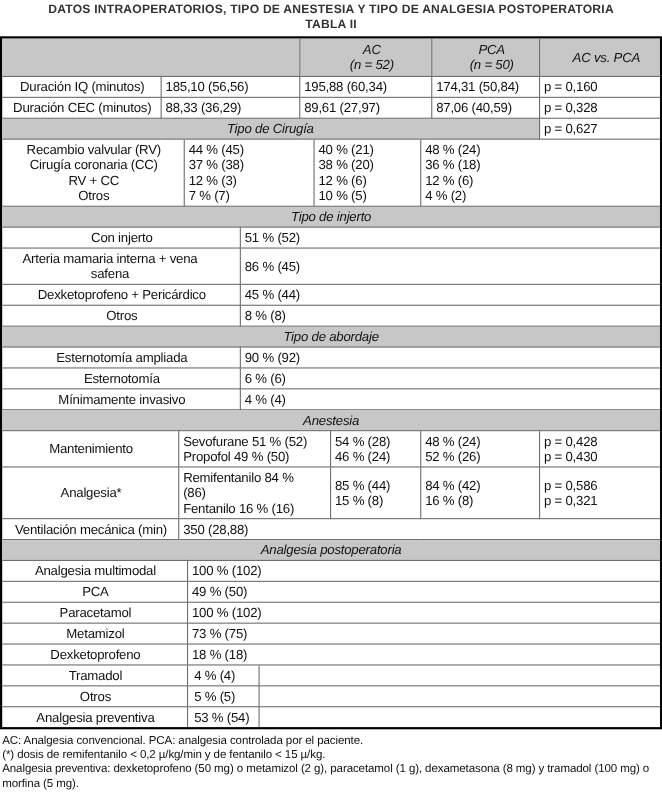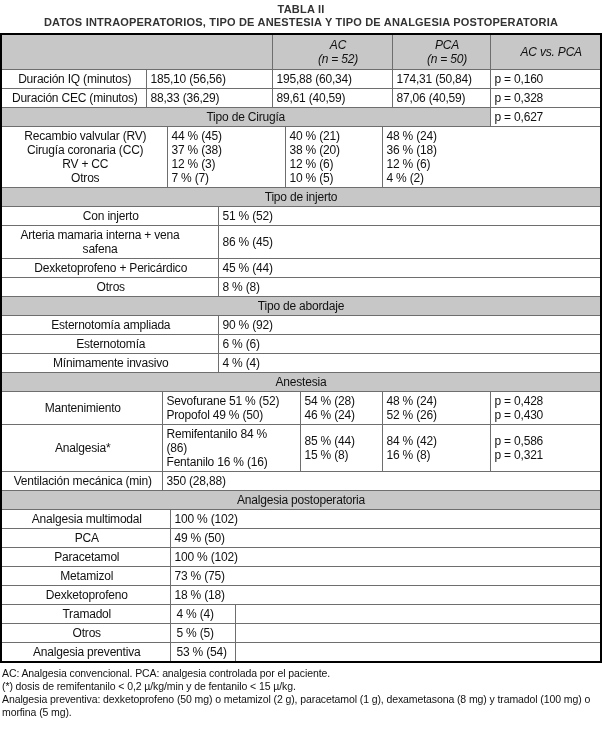--- a/index.html
+++ b/index.html
@@ -13,43 +13,43 @@
   .page{width:602px;padding-top:3px;}
   .caption{text-align:center;font-weight:bold;font-size:11px;line-height:13px;color:#333;letter-spacing:.2px;margin-bottom:4px;}
   .tbl{width:602px;border:2px solid var(--outer-border);box-sizing:border-box;background:#fff;}
   table.grid{border-collapse:collapse;table-layout:fixed;width:598px;}
   td{border-right:1px solid var(--inner-border);border-bottom:1px solid var(--inner-border);
      font-size:12px;line-height:14px;letter-spacing:-.2px;padding:2px 4px;vertical-align:middle;
      overflow:hidden;}
   td:last-child{border-right:none;}
   table.last tr:last-child td{border-bottom:none;}
   .band{background:var(--band-bg);text-align:center;}
-  .it{}
+  .it{font-style:italic;}
   .hd{font-style:italic;text-align:center;background:var(--band-bg);}
   .hdr td{height:30px;padding-left:16px;}
   .lbl{text-align:center;padding-left:6px;}
   .num{}
   .numleft{text-align:left;padding-left:6px;}
   .wrapnarrow{max-width:184px;}
   .w144{width:144px}.w126{width:126px}.w120{width:120px}.w98{width:98px}.w110{width:110px}
   .w165{width:165px}.w118{width:118px}.w97{width:97px}.w218{width:218px}
   .w216{width:216px}.w382{width:382px}
   .w160{width:160px}.w138{width:138px}.w82{width:82px}.w108{width:108px}
   .w168{width:168px}.w430{width:430px}
   .w65{width:65px}.w365{width:365px}
   .foot{font-size:10.5px;line-height:13px;letter-spacing:-.1px;padding:4px 2px 0 2px;}
 </style>
 </head>
 <body>
 
 <div class="page">
 
   <div class="caption">
+    <div>DATOS INTRAOPERATORIOS, TIPO DE ANESTESIA Y TIPO DE ANALGESIA POSTOPERATORIA</div>
     <div>TABLA II</div>
-    <div>DATOS INTRAOPERATORIOS, TIPO DE ANESTESIA Y TIPO DE ANALGESIA POSTOPERATORIA</div>
   </div>
 
   <div class="tbl">
 
     <table class="grid">
       <colgroup>
           <col class="w144">
           <col class="w126">
           <col class="w120">
           <col class="w98">
@@ -73,21 +73,21 @@
       <tr>
         <td class="lbl">Duración IQ (minutos)</td>
         <td class="num">185,10 (56,56)</td>
         <td class="num">195,88 (60,34)</td>
         <td class="num">174,31 (50,84)</td>
         <td class="num">p = 0,160</td>
       </tr>
       <tr>
         <td class="lbl">Duración CEC (minutos)</td>
         <td class="num">88,33 (36,29)</td>
-        <td class="num">89,61 (40,59)</td>
+        <td class="num">89,61 (27,97)</td>
         <td class="num">87,06 (40,59)</td>
         <td class="num">p = 0,328</td>
       </tr>
       <tr>
         <td colspan="4" class="band it">Tipo de Cirugía</td>
         <td class="num">p = 0,627</td>
       </tr>
     </tbody>
       </table>
 

